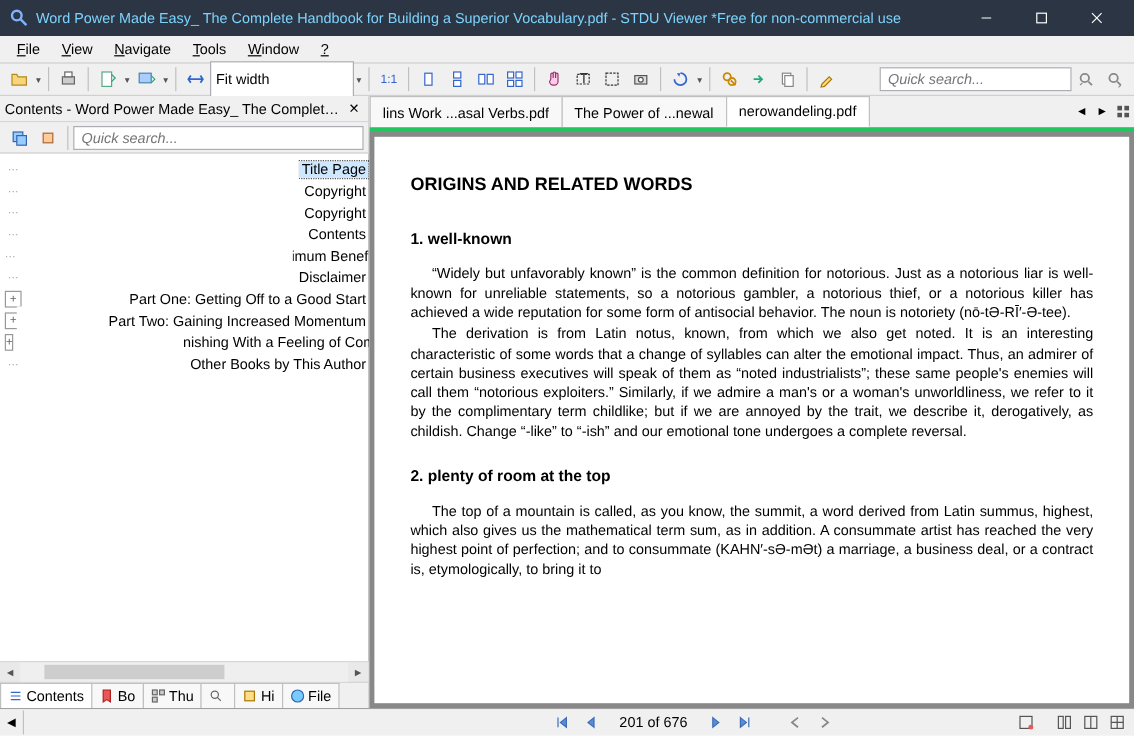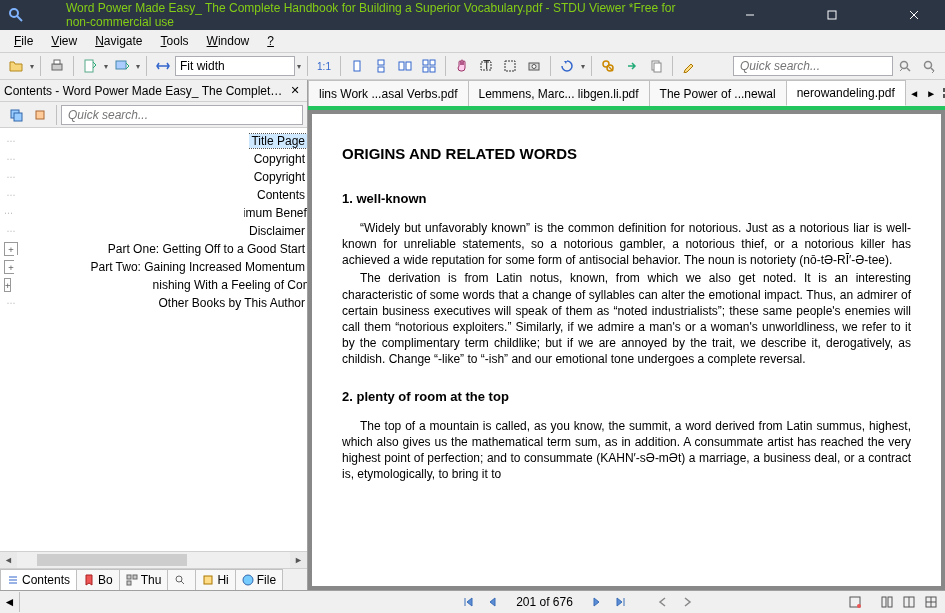--- a/index.html
+++ b/index.html
@@ -1,32 +1,32 @@
 <!DOCTYPE html>
 <html><head>
 <meta charset="utf-8">
 <style>
 * { margin:0; padding:0; box-sizing:border-box; font-family:"Segoe UI",Tahoma,sans-serif; font-size:12px; }
 body { width:945px; height:613px; background:#f0f0f0; display:flex; flex-direction:column; overflow:hidden; }
 
-.titlebar { background:#2b3544; color:#84cc16; height:30px; display:flex; align-items:center; padding:0 8px;gap:36px; }
+.titlebar { background:#2b3544; color:#7dd3fc; height:30px; display:flex; align-items:center; padding:0 8px; }
 .titlebar .app-icon { width:16px; height:16px; margin-right:6px; }
 .titlebar .title { flex:1; font-size:12px; }
 .titlebar .win-btn { width:46px; height:30px; display:flex; align-items:center; justify-content:center; color:#fff; cursor:default; }
 
 .menubar { background:#f0f0f0; height:22px; display:flex; align-items:center; padding:0 6px; gap:2px; }
 .menubar .mi { padding:2px 8px; cursor:default; }
 .menubar .mi u { text-decoration:underline; }
 
 .toolbar { background:#f0f0f0; height:28px; display:flex; align-items:center; padding:0 4px; border-bottom:1px solid #d0d0d0; border-top:1px solid #d0d0d0; }
 .tbtn { width:22px; height:22px; display:flex; align-items:center; justify-content:center; margin:0 1px; cursor:default; position:relative; }
 .tsep { width:1px; height:20px; background:#c0c0c0; margin:0 4px; }
 .tdrop { width:8px; display:flex; align-items:center; justify-content:center; font-size:8px; color:#555; }
 .zoom { display:flex; align-items:center; }
-.zoom input { width:120px; height:20px; border:1px solid #abadb3; padding:4px 4px; font-size:12px; }
+.zoom input { width:120px; height:20px; border:1px solid #abadb3; padding:14px 4px; font-size:12px; }
 .qsearch { margin-left:auto; }
 .qsearch input { width:160px; height:20px; border:1px solid #abadb3; padding:0 6px; font-style:italic; color:#888; }
 
 .body { flex:1; display:flex; min-height:0; }
 
 
 .leftpanel { width:308px; display:flex; flex-direction:column; border-right:1px solid #a0a0a0; background:#fff; }
 .lp-titlebar { height:22px; background:#f0f0f0; border-bottom:1px solid #d0d0d0; display:flex; align-items:center; padding:0 4px; }
 .lp-titlebar .lp-title { flex:1; font-size:12px; white-space:nowrap; overflow:hidden; text-overflow:ellipsis; }
 .lp-titlebar .lp-close { width:16px; height:16px; display:flex; align-items:center; justify-content:center; font-size:11px; cursor:default; }
@@ -409,21 +409,20 @@
             <circle cx="6" cy="6" r="5" fill="#7cf" stroke="#36a"></circle>
           </svg>
           <span>File</span>
         </div>
     </div>
   </div>
 
   <div class="rightpanel">
     <div class="doctabs">
       <div class="dt">lins Work ...asal Verbs.pdf</div>
-      <div class="dt">Lemmens, Marc... libgen.li.pdf</div>
       <div class="dt">The Power of ...newal</div>
       <div class="dt active">nerowandeling.pdf</div>
       <div class="dt-controls">
         <div class="c">◄</div>
         <div class="c">►</div>
         <div class="c">
             <svg width="10" height="10">
               <rect x="0" y="0" width="4" height="4" fill="#555"></rect>
               <rect x="6" y="0" width="4" height="4" fill="#555"></rect>
               <rect x="0" y="6" width="4" height="4" fill="#555"></rect>

